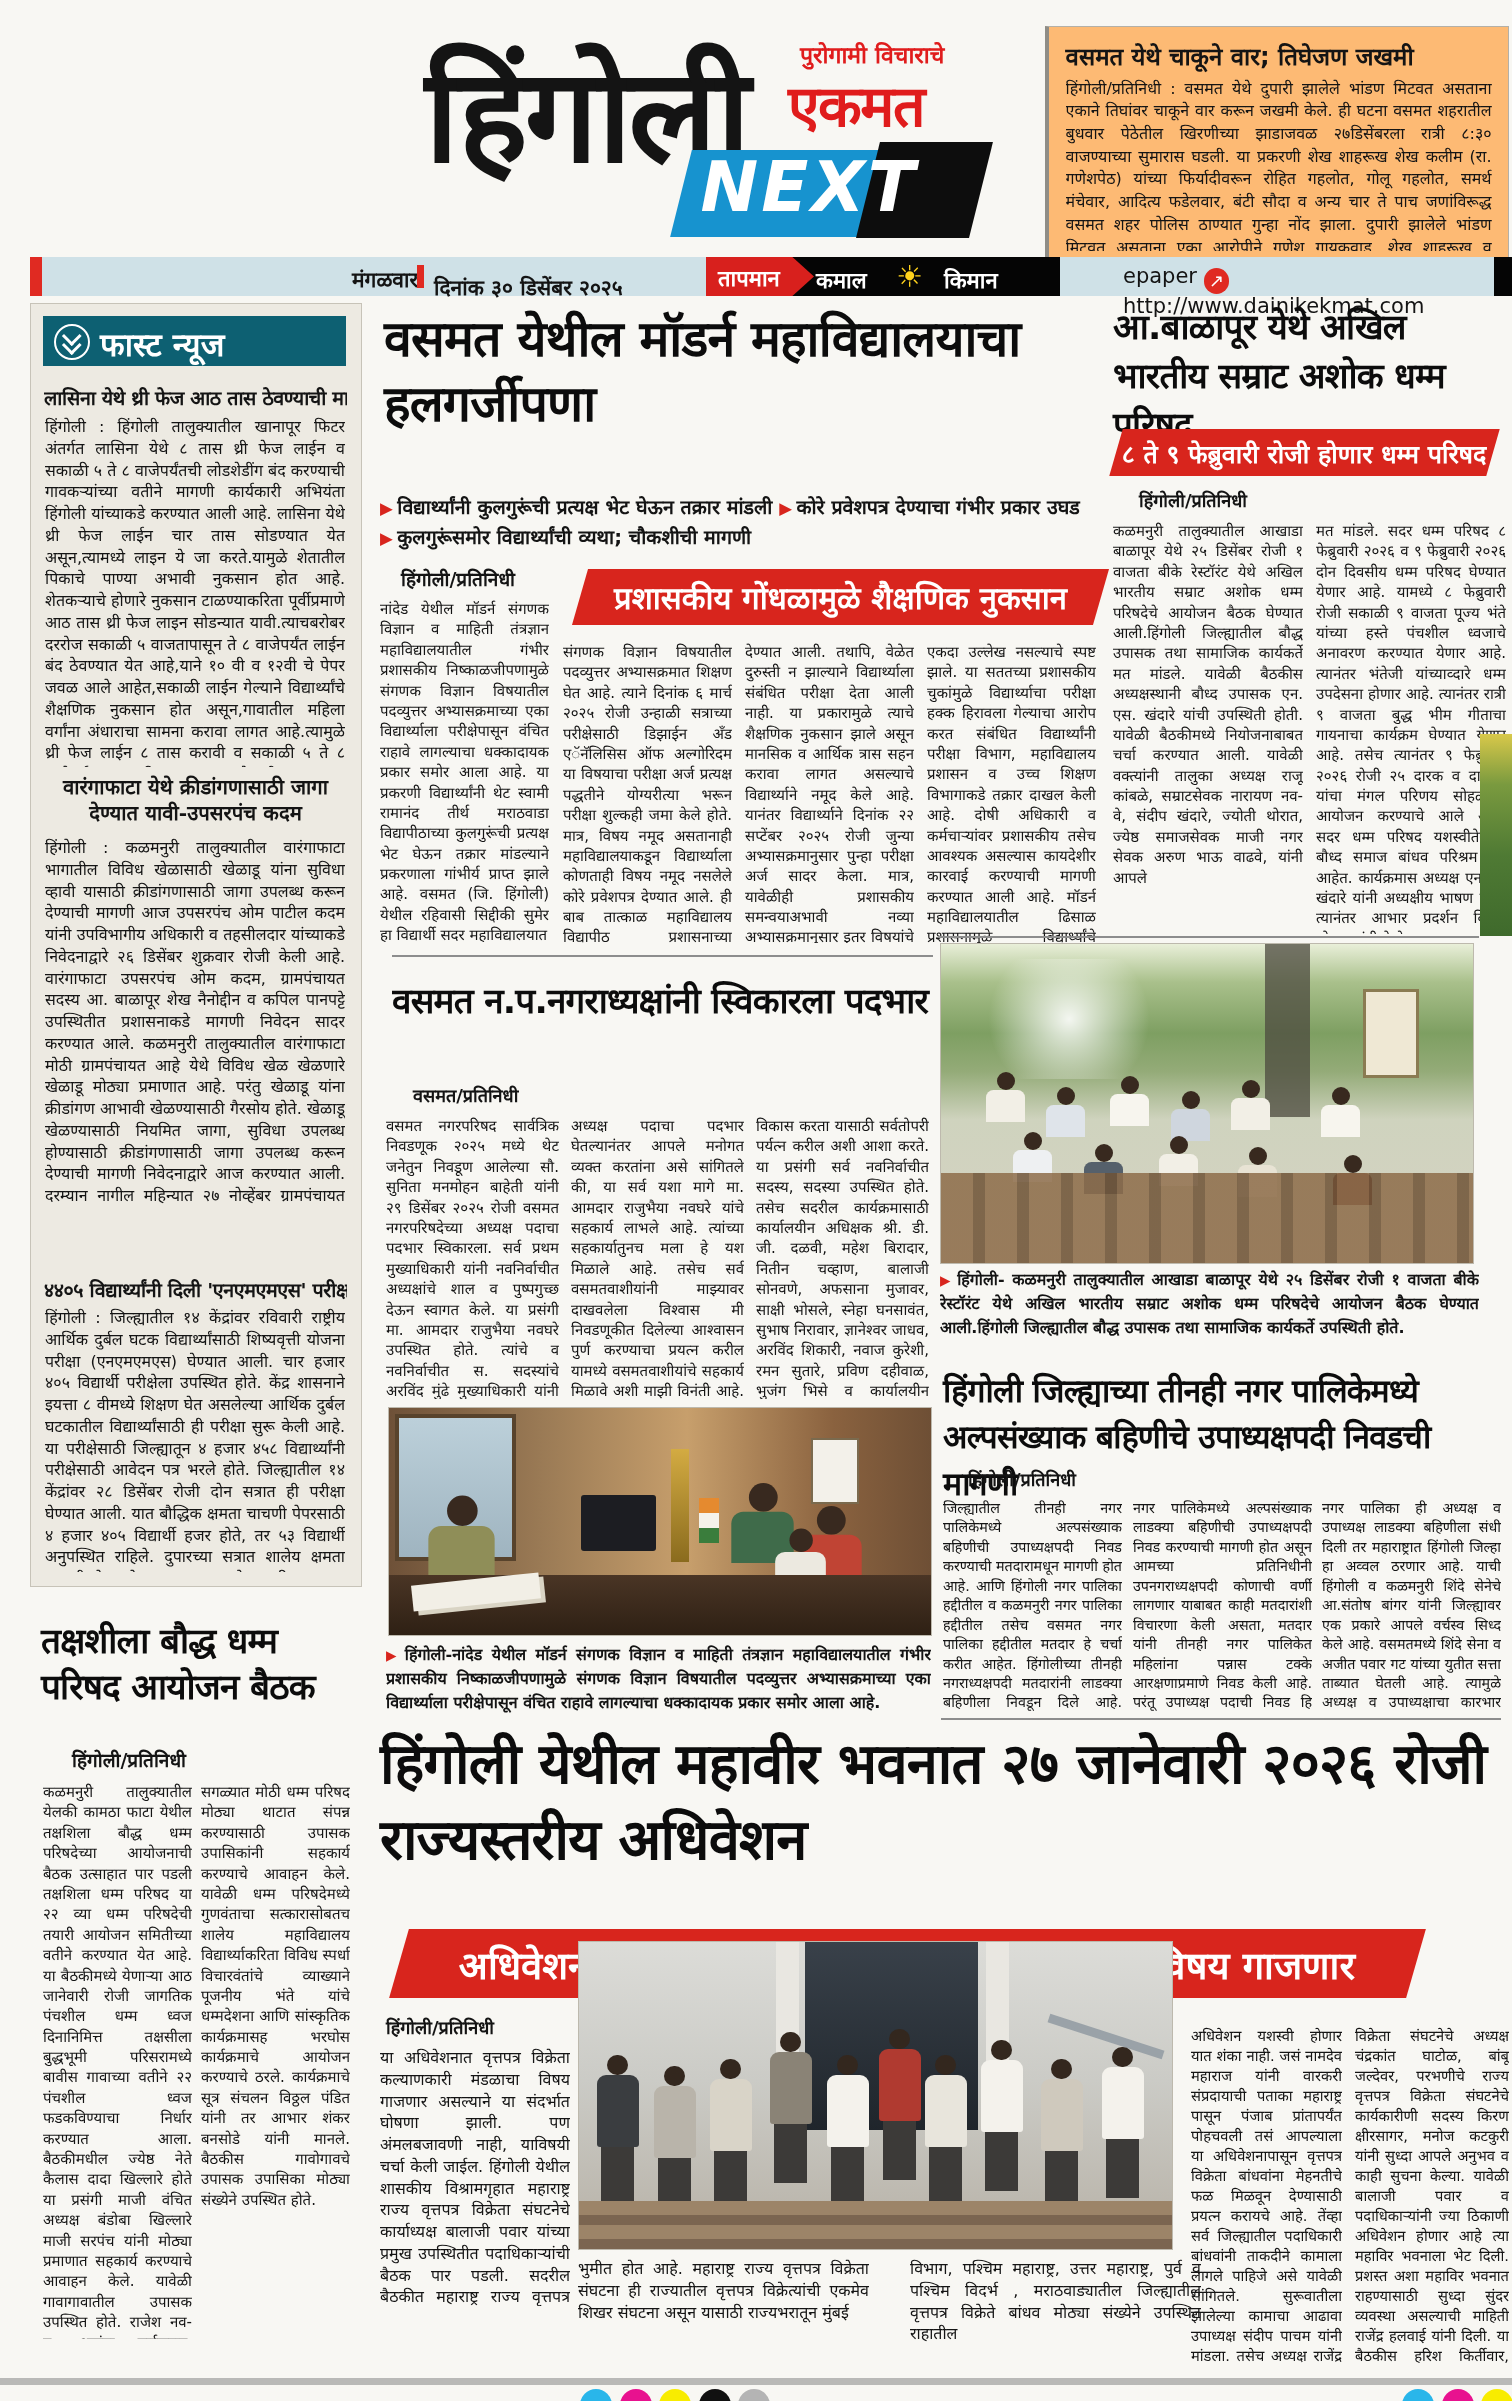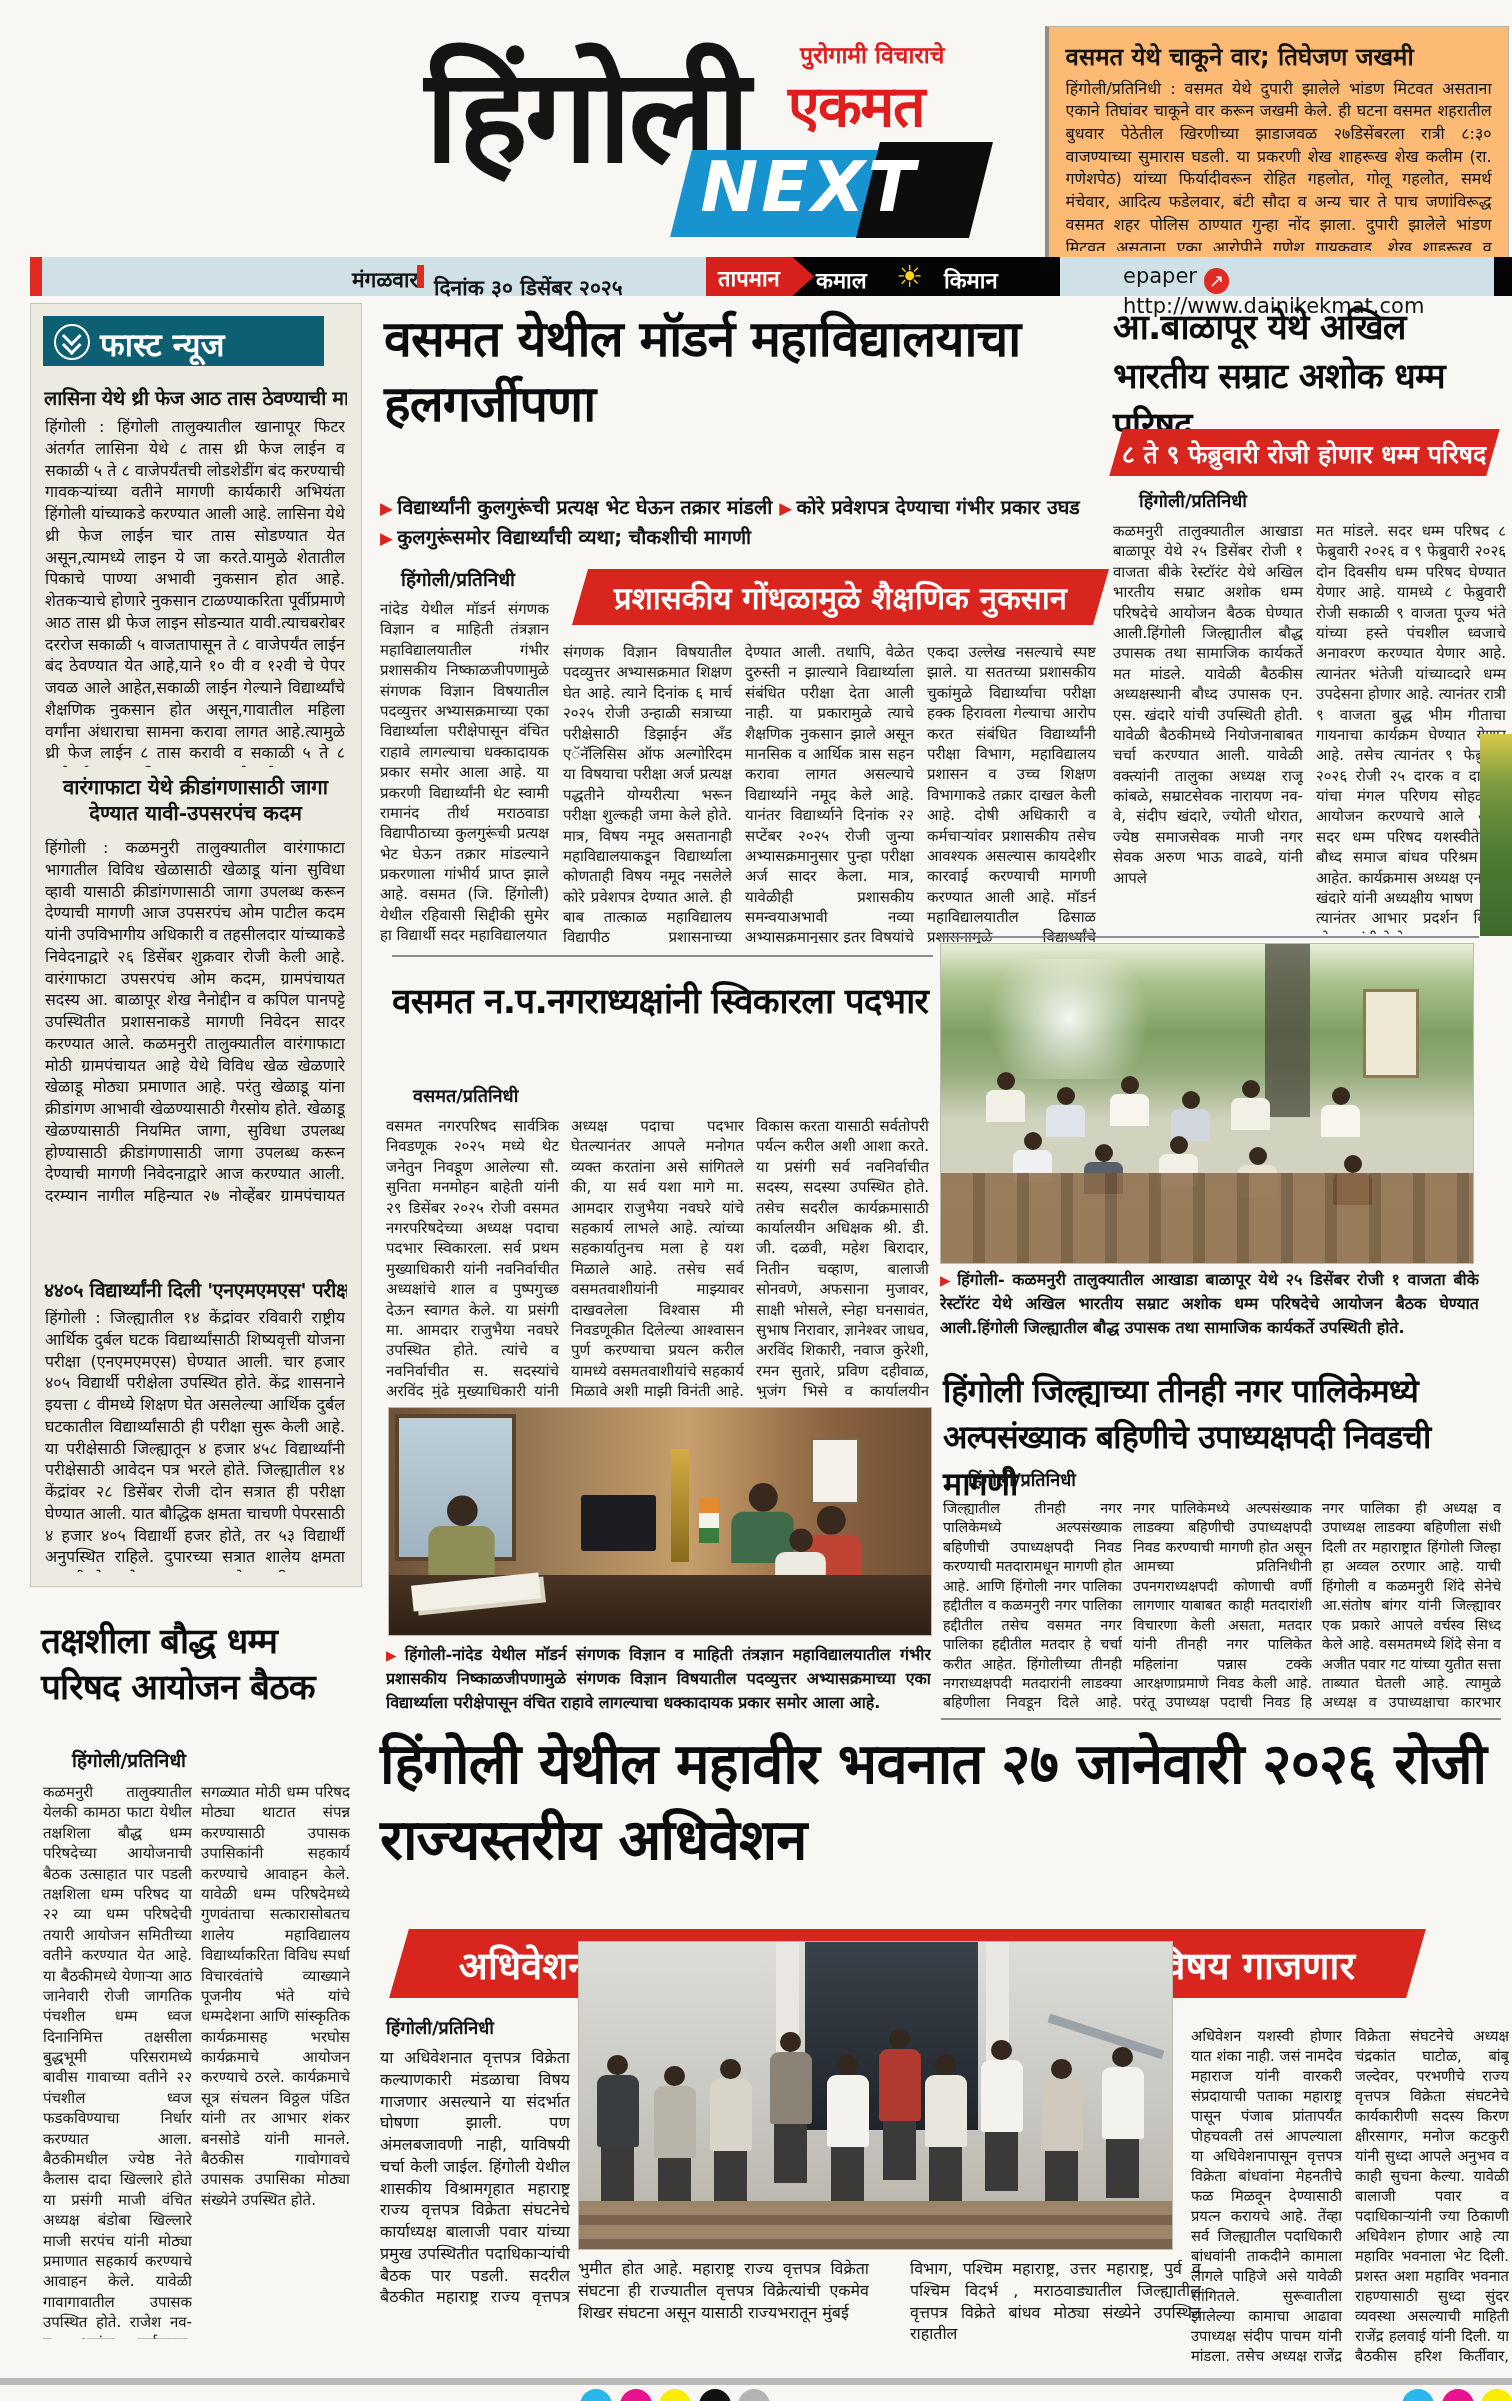--- a/index.html
+++ b/index.html
@@ -84,21 +84,21 @@
     </div>
     <div class="abs" style="left:1093px;top:6.8px;font-size:21px;">
       <span>epaper</span>
       <span style="display:inline-block;width:25.6px;height:25.6px;background:#e02a22;border-radius:50%;color:#fff;text-align:center;line-height:25.6px;font-size:18px;vertical-align:-4.5px;">↗</span>
       <span>http://www.dainikekmat.com</span>
     </div>
     <div class="abs" style="left:1464px;top:0;width:47px;height:39px;background:#050505;color:#fff;font-size:27px;font-weight:700;text-align:center;line-height:39px;">६</div>
   </div>
 
   <div id="panel" class="abs" style="left:30px;top:303px;width:330px;height:1282px;"></div>
-  <div id="fnheader" class="abs" style="left:43px;top:316px;width:281px;height:50px;">
+  <div id="fnheader" class="abs" style="left:43px;top:316px;width:303px;height:50px;">
     <span class="fn-icon"></span>
     <span class="fn-title">फास्ट न्यूज</span>
   </div>
   <div class="abs fn-hl clip" style="left:44px;top:384px;width:303px;">लासिना येथे थ्री फेज आठ तास ठेवण्याची मागणी</div>
   <div class="abs body-txt" style="left:45px;top:416px;width:300px;height:351px;font-size:16px;">हिंगोली : हिंगोली तालुक्यातील खानापूर फिटर अंतर्गत लासिना येथे ८ तास थ्री फेज लाईन व सकाळी ५ ते ८ वाजेपर्यंतची लोडशेडींग बंद करण्याची गावकऱ्यांच्या वतीने मागणी कार्यकारी अभियंता हिंगोली यांच्याकडे करण्यात आली आहे. लासिना येथे थ्री फेज लाईन चार तास सोडण्यात येत असून,त्यामध्ये लाइन ये जा करते.यामुळे शेतातील पिकाचे पाण्या अभावी नुकसान होत आहे. शेतकऱ्याचे होणारे नुकसान टाळण्याकरिता पूर्वीप्रमाणे आठ तास थ्री फेज लाइन सोडन्यात यावी.त्याचबरोबर दररोज सकाळी ५ वाजतापासून ते ८ वाजेपर्यंत लाईन बंद ठेवण्यात येत आहे,याने १० वी व १२वी चे पेपर जवळ आले आहेत,सकाळी लाईन गेल्याने विद्यार्थ्यांचे शैक्षणिक नुकसान होत असून,गावातील महिला वर्गांना अंधाराचा सामना करावा लागत आहे.त्यामुळे थ्री फेज लाईन ८ तास करावी व सकाळी ५ ते ८ वाजेपर्यंत सुरळीत लाइन ठेवावी. अन्यथा गावकऱ्यांच्या वतीने तीव्र आंदोलन करण्यात येणार असल्याचे निवेदन गावकऱ्यांच्या वतीने पवन जाधव पाटील, कैलास कुबेरकर, कैलास जाधव, दत्तराव जाधव, जेजेराम जाधव, भागवत जाधव, अनिल जाधव यांनी दिले आहे.</div>
   <div class="abs bold" style="left:44px;top:774px;width:303px;font-size:20.3px;line-height:1.3;text-align:center;">वारंगाफाटा येथे क्रीडांगणासाठी जागा देण्यात यावी-उपसरपंच कदम</div>
   <div class="abs body-txt" style="left:45px;top:837px;width:300px;height:367px;font-size:16px;">हिंगोली : कळमनुरी तालुक्यातील वारंगाफाटा भागातील विविध खेळासाठी खेळाडू यांना सुविधा व्हावी यासाठी क्रीडांगणासाठी जागा उपलब्ध करून देण्याची मागणी आज उपसरपंच ओम पाटील कदम यांनी उपविभागीय अधिकारी व तहसीलदार यांच्याकडे निवेदनाद्वारे २६ डिसेंबर शुक्रवार रोजी केली आहे. वारंगाफाटा उपसरपंच ओम कदम, ग्रामपंचायत सदस्य आ. बाळापूर शेख नैनोद्दीन व कपिल पानपट्टे उपस्थितीत प्रशासनाकडे मागणी निवेदन सादर करण्यात आले. कळमनुरी तालुक्यातील वारंगाफाटा मोठी ग्रामपंचायत आहे येथे विविध खेळ खेळणारे खेळाडू मोठ्या प्रमाणात आहे. परंतु खेळाडू यांना क्रीडांगण आभावी खेळण्यासाठी गैरसोय होते. खेळाडू खेळण्यासाठी नियमित जागा, सुविधा उपलब्ध होण्यासाठी क्रीडांगणासाठी जागा उपलब्ध करून देण्याची मागणी निवेदनाद्वारे आज करण्यात आली. दरम्यान नागील महिन्यात २७ नोव्हेंबर ग्रामपंचायत मासिक बैठकीत उपसरपंच ओम कदमयांनी गावातील विद्यार्थी खेळाडू खेळण्यासाठी जागा उपलब्ध व्हावी, क्रीडांगणासाठी गायरान जमीन गट क्रमांक २७८ मधील जागा क्रीडांगणासाठी देण्यात यावी सदर जागा रिकामी आहे क्रीडांगणासाठी ती उपयुक्त आहे असा ठराव घेऊन ठराव प्रशासनाला सादर करण्यात आला आसल्याच उपसरपंच ओम कदम यांनी सांगितले.</div>
   <div class="abs fn-hl clip" style="left:44px;top:1276px;width:303px;">४४०५ विद्यार्थ्यांनी दिली 'एनएमएमएस' परीक्षा</div>
   <div class="abs body-txt" style="left:45px;top:1307px;width:300px;height:265px;font-size:16px;">हिंगोली : जिल्ह्यातील १४ केंद्रांवर रविवारी राष्ट्रीय आर्थिक दुर्बल घटक विद्यार्थ्यांसाठी शिष्यवृत्ती योजना परीक्षा (एनएमएमएस) घेण्यात आली. चार हजार ४०५ विद्यार्थी परीक्षेला उपस्थित होते. केंद्र शासनाने इयत्ता ८ वीमध्ये शिक्षण घेत असलेल्या आर्थिक दुर्बल घटकातील विद्यार्थ्यांसाठी ही परीक्षा सुरू केली आहे. या परीक्षेसाठी जिल्ह्यातून ४ हजार ४५८ विद्यार्थ्यांनी परीक्षेसाठी आवेदन पत्र भरले होते. जिल्ह्यातील १४ केंद्रांवर २८ डिसेंबर रोजी दोन सत्रात ही परीक्षा घेण्यात आली. यात बौद्धिक क्षमता चाचणी पेपरसाठी ४ हजार ४०५ विद्यार्थी हजर होते, तर ५३ विद्यार्थी अनुपस्थित राहिले. दुपारच्या सत्रात शालेय क्षमता चाचणी पेपर घेण्यात आला.या पेपरसाठी ४ हजार ४०३ विद्यार्थी उपस्थित होते, तर ५५ विद्यार्थी गैरहजर राहिले. दरम्यान, या परीक्षेसाठी भरारी पथकांची स्थापना करण्यात आली होती. पथकाने विविध परीक्षा केंद्रांना भेटी देत पाहणी केली.</div>
 

